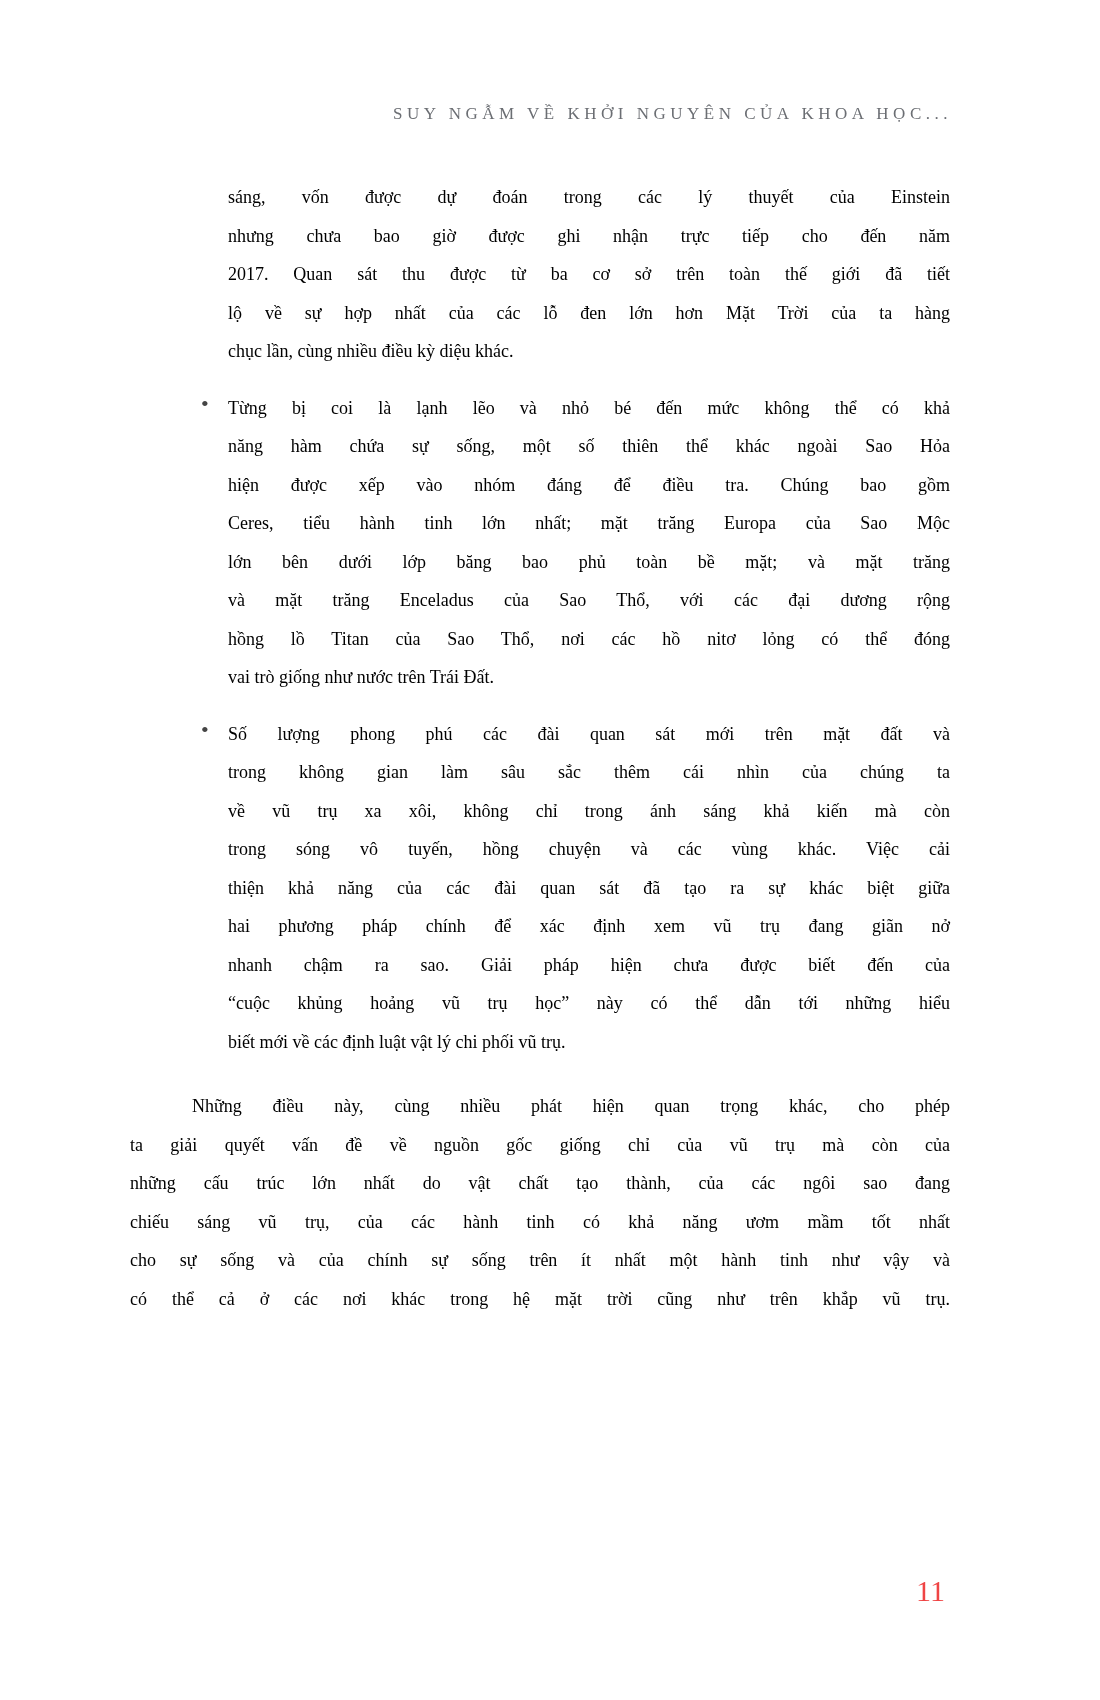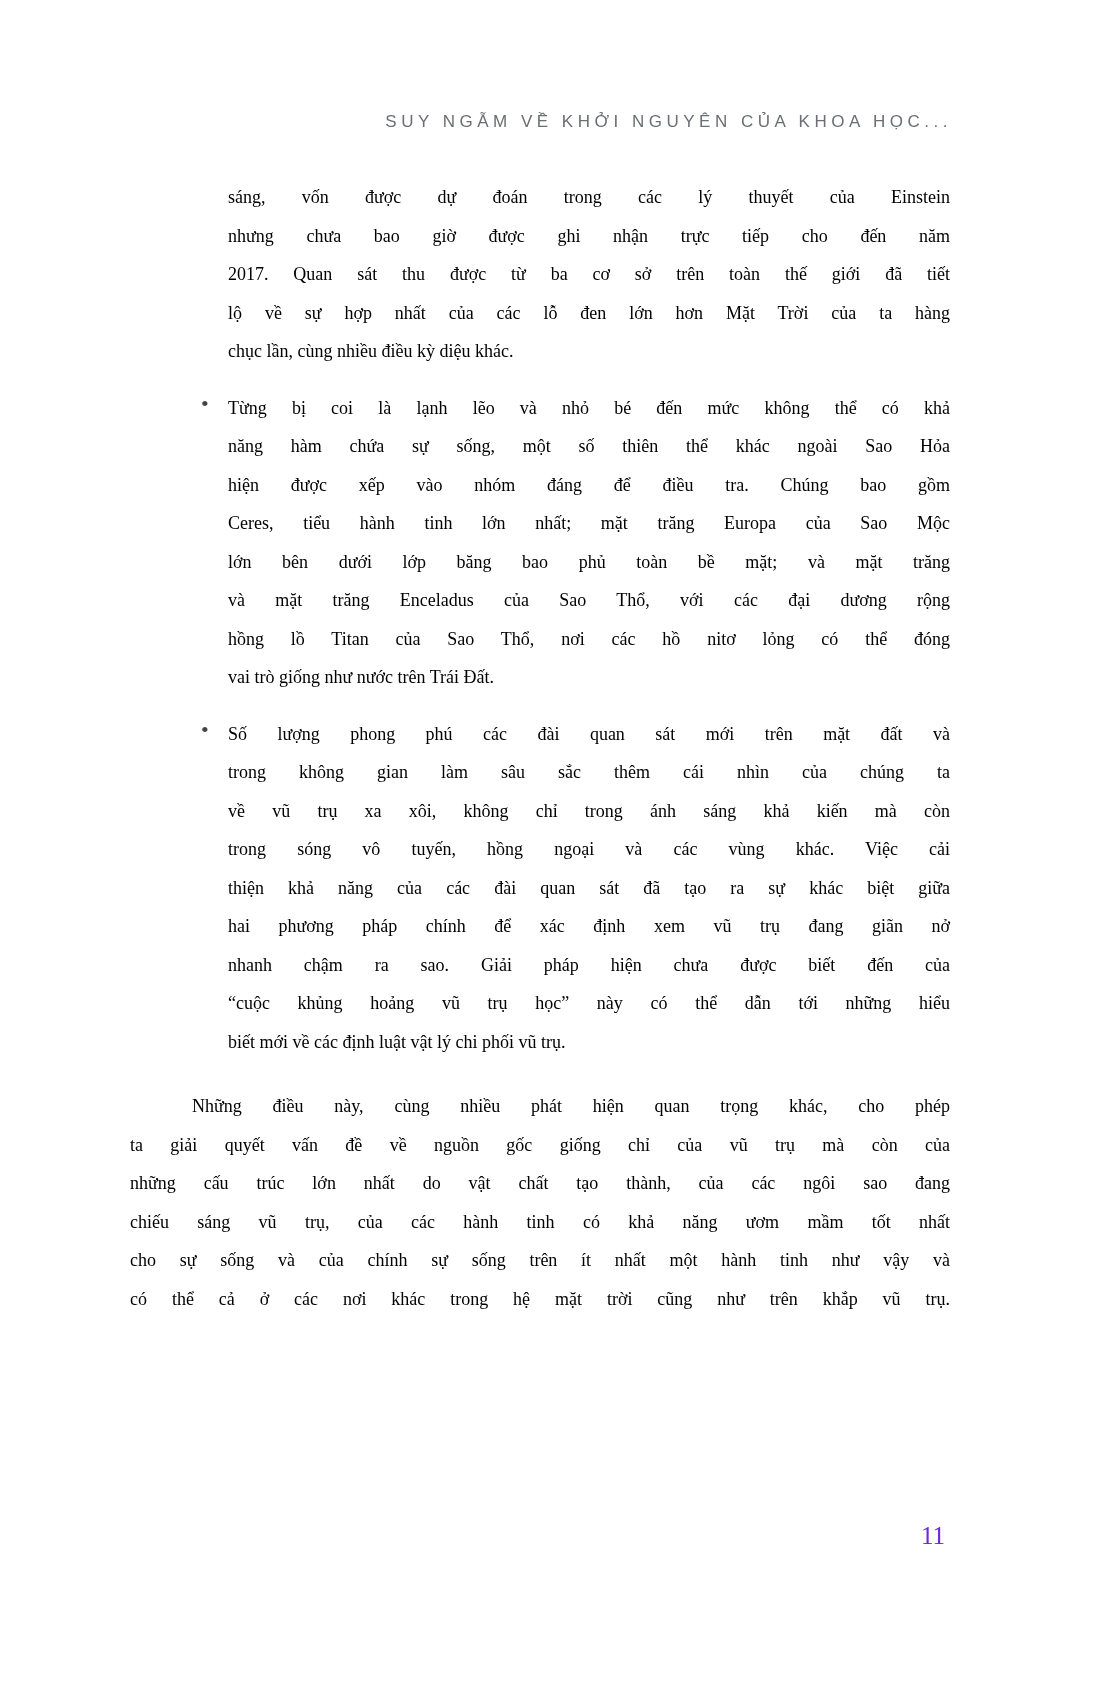--- a/index.html
+++ b/index.html
@@ -5,23 +5,23 @@
   html,body { margin:0; padding:0; background:#ffffff; }
   .page {
     position:relative;
     width:1100px; height:1700px;
     background:#ffffff;
     font-family:"Liberation Serif", serif;
     overflow:hidden;
   }
   .running-header {
     position:absolute;
-    top:112px; left:130px; right:148px;
+    top:104px; left:130px; right:148px;
     text-align:right;
-    font-family:Liberation Sans, sans-serif;
+    font-family:Liberation Serif, serif;
     font-size:17px;
     letter-spacing:4.5px;
     color:#6b6e73;
     white-space:nowrap;
   }
   .content {
     position:absolute;
     top:178px; left:130px;
     width:820px;
     color:#353535;
@@ -41,23 +41,23 @@
   .last { text-align:center; text-align-last:left; }
   .indent { padding-left:62px; }
   .bullet-marker {
     position:absolute;
     left:-27px; top:2px;
     font-size:22px;
     color:#454545;
   }
   .page-number {
     position:absolute;
-    top:1522px; right:155px;
-    font-size:25px;
-    color:#6d28d9;
+    top:1574px; right:155px;
+    font-size:30px;
+    color:#ef4444;
     font-family:"Liberation Serif", serif;
   }
 </style>
 </head>
 <body>
 
 <div class="page">
 
   <div class="running-header">SUY NGẪM VỀ KHỞI NGUYÊN CỦA KHOA HỌC...</div>
 
@@ -81,21 +81,21 @@
       <div class="line j">và mặt trăng Enceladus của Sao Thổ, với các đại dương rộng</div>
       <div class="line j">hồng lồ Titan của Sao Thổ, nơi các hồ nitơ lỏng có thể đóng</div>
       <div class="line last">vai trò giống như nước trên Trái Đất.</div>
     </div>
 
     <div class="block hang gap-c">
       <span class="bullet-marker">•</span>
       <div class="line j">Số lượng phong phú các đài quan sát mới trên mặt đất và</div>
       <div class="line j">trong không gian làm sâu sắc thêm cái nhìn của chúng ta</div>
       <div class="line j">về vũ trụ xa xôi, không chỉ trong ánh sáng khả kiến mà còn</div>
-      <div class="line j">trong sóng vô tuyến, hồng ngoại và các vùng khác. Việc cải</div>
+      <div class="line j">trong sóng vô tuyến, hồng chuyện và các vùng khác. Việc cải</div>
       <div class="line j">thiện khả năng của các đài quan sát đã tạo ra sự khác biệt giữa</div>
       <div class="line j">hai phương pháp chính để xác định xem vũ trụ đang giãn nở</div>
       <div class="line j">nhanh chậm ra sao. Giải pháp hiện chưa được biết đến của</div>
       <div class="line j">“cuộc khủng hoảng vũ trụ học” này có thể dẫn tới những hiểu</div>
       <div class="line last">biết mới về các định luật vật lý chi phối vũ trụ.</div>
     </div>
 
     <div class="block gap-d">
       <div class="line j indent">Những điều này, cùng nhiều phát hiện quan trọng khác, cho phép</div>
       <div class="line j">ta giải quyết vấn đề về nguồn gốc giống chỉ của vũ trụ mà còn của</div>

